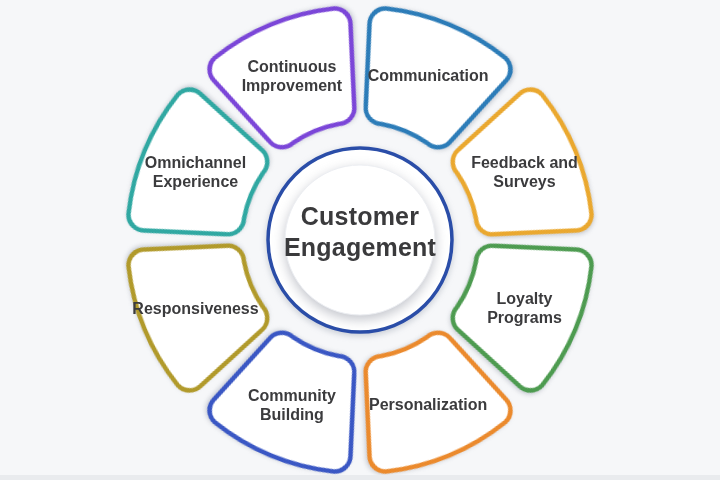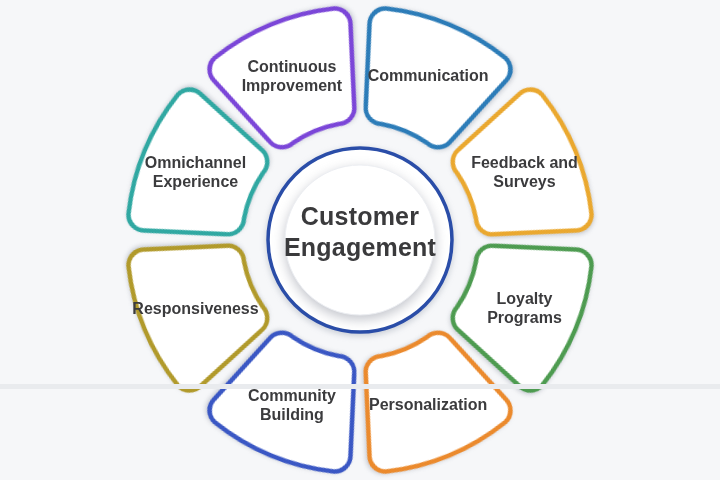--- a/index.html
+++ b/index.html
@@ -2,21 +2,21 @@
 <html><head>
 <meta charset="utf-8">
 <title>Customer Engagement</title>
 <style>
   html, body { margin: 0; padding: 0; }
   body {
     width: 720px; height: 480px; overflow: hidden;
     background: #f6f7f9;
     font-family: "Liberation Sans", sans-serif;
   }
-  .stage { position: relative; width: 720px; height: 389px; }
+  .stage { position: relative; width: 720px; height: 480px; }
   .stage svg { display: block; }
   .wedge {
     filter: drop-shadow(0 2px 2px rgba(100,110,130,0.30));
   }
   .seg-label {
     font-family: "Liberation Sans", sans-serif;
     font-size: 16px;
     font-weight: 700;
     fill: #3b3b3d;
     text-anchor: middle;

